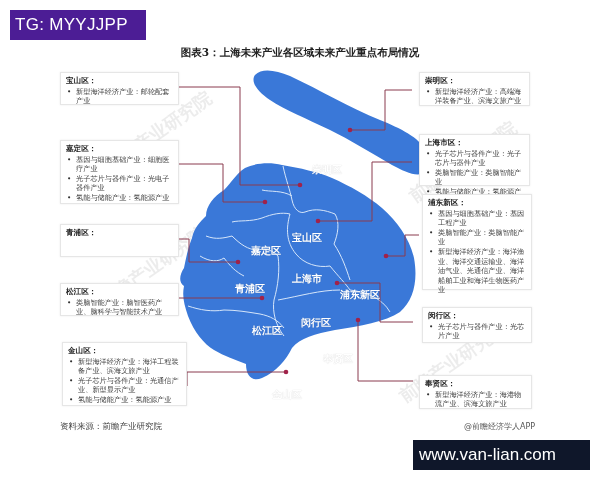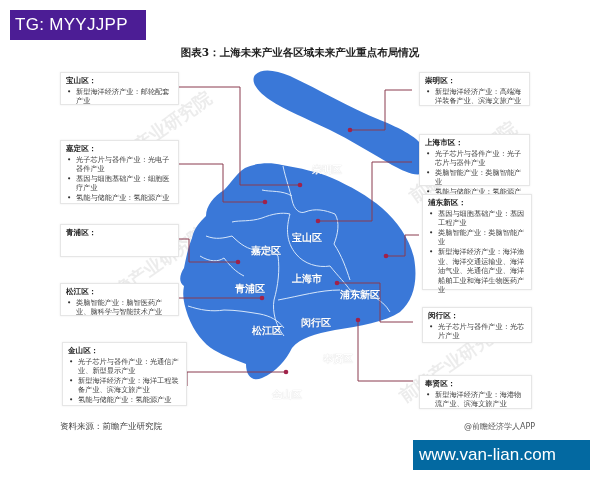--- a/index.html
+++ b/index.html
@@ -14,21 +14,21 @@
          font-size:7.2px; line-height:9.6px; color:#444; padding:3px 5px 3px 5px; box-sizing:border-box; }
   .box .bt { font-weight:bold; color:#222; font-size:7.6px; margin-bottom:1px; }
   .box ul { margin:0; padding:0; list-style:none; }
   .box li { position:relative; padding-left:10px; }
   .box li::before { content:"•"; position:absolute; left:1px; top:0; color:#333; }
   .map { position:absolute; left:0; top:0; width:600px; height:480px; }
   .label { position:absolute; color:#fff; font-size:10px; font-weight:bold; white-space:nowrap;
            font-family:"DejaVu Sans", sans-serif; text-shadow:0 0 1px rgba(0,0,0,0.2);margin-top:38px; }
   .source { position:absolute; left:60px; top:421px; font-size:8.5px; color:#444; }
   .credit { position:absolute; left:464px; top:421px; font-size:8px; color:#555; }
-  .site-badge { position:absolute; left:413px; top:440px; width:177px; height:30px; background:#0369a1;
+  .site-badge { position:absolute; left:413px; top:440px; width:177px; height:30px; background:#0f172a;
                 color:#fff; font-family:"Liberation Sans", sans-serif; font-size:17px; line-height:30px;
                 padding-left:6px; box-sizing:border-box; }
   .wm { position:absolute; color:rgba(200,200,200,0.35); font-size:18px; font-weight:bold; transform:rotate(-35deg); white-space:nowrap; }
 </style>
 </head>
 <body>
 
 <div class="wm" style="left:95px;top:120px;">前瞻产业研究院</div>
 <div class="wm" style="left:90px;top:255px;">前瞻产业研究院</div>
 <div class="wm" style="left:400px;top:150px;">前瞻产业研究院</div>
@@ -100,42 +100,42 @@
 <div class="box" style="left:60px;top:72px;width:119px;height:33px;">
   <div class="bt">宝山区：</div>
   <ul>
       <li>新型海洋经济产业：邮轮配套产业</li>
     </ul>
 </div>
 
 <div class="box" style="left:60px;top:140px;width:119px;height:64px;">
   <div class="bt">嘉定区：</div>
   <ul>
+    <li>基因与细胞基础产业：细胞医疗产业</li>
     <li>光子芯片与器件产业：光电子器件产业</li>
-    <li>基因与细胞基础产业：细胞医疗产业</li>
     <li>氢能与储能产业：氢能源产业</li>
   </ul>
 </div>
 
 <div class="box" style="left:60px;top:224px;width:119px;height:33px;">
   <div class="bt">青浦区：</div>
 </div>
 
 <div class="box" style="left:60px;top:283px;width:119px;height:33px;">
   <div class="bt">松江区：</div>
   <ul>
       <li>类脑智能产业：脑智医药产业、脑科学与智能技术产业</li>
     </ul>
 </div>
 
 <div class="box" style="left:62px;top:342px;width:125px;height:64px;">
   <div class="bt">金山区：</div>
   <ul>
+    <li>新型海洋经济产业：海洋工程装备产业、滨海文旅产业</li>
     <li>光子芯片与器件产业：光通信产业、新型显示产业</li>
-    <li>新型海洋经济产业：海洋工程装备产业、滨海文旅产业</li>
     <li>氢能与储能产业：氢能源产业</li>
   </ul>
 </div>
 
 <div class="box" style="left:419px;top:72px;width:111px;height:34px;">
   <div class="bt">崇明区：</div>
   <ul>
       <li>新型海洋经济产业：高端海洋装备产业、滨海文旅产业</li>
     </ul>
 </div>

